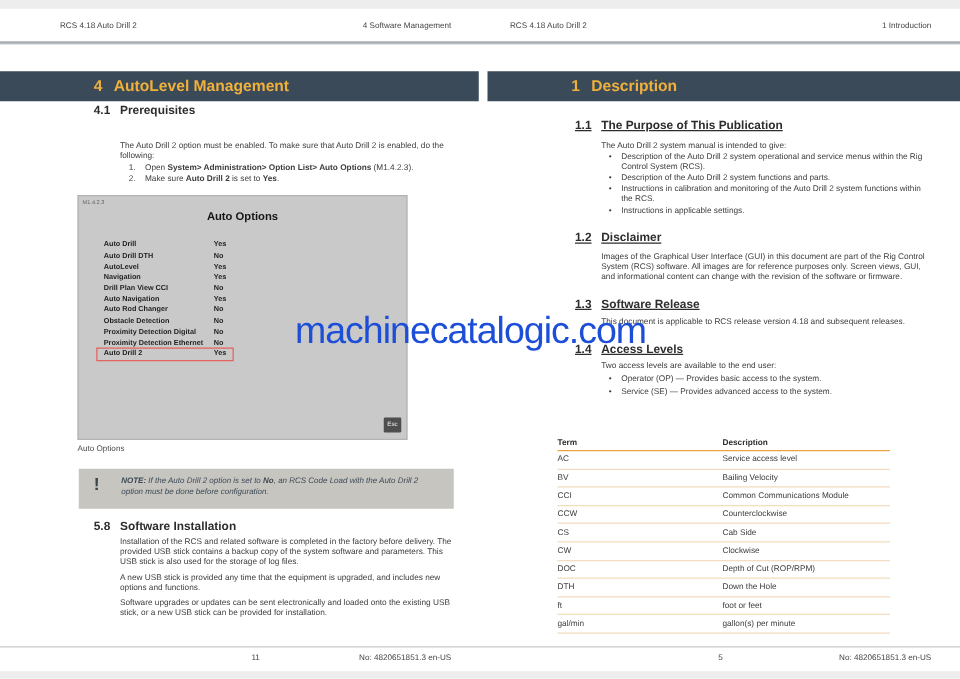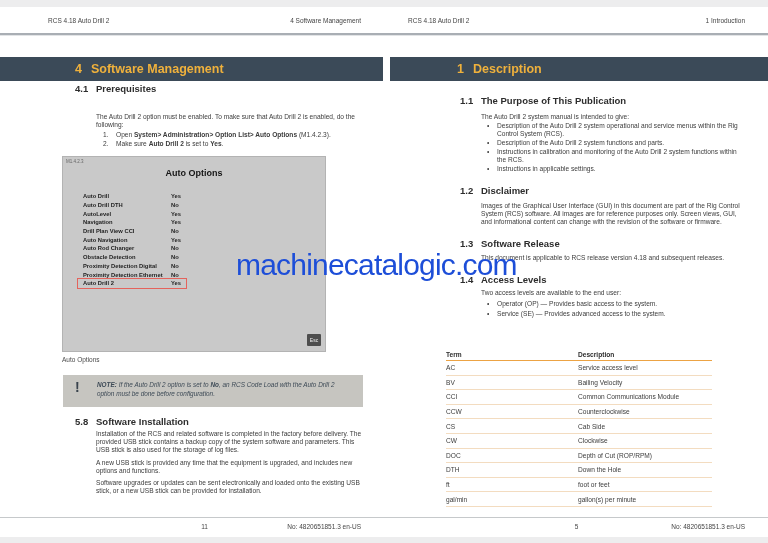--- a/index.html
+++ b/index.html
@@ -20,21 +20,21 @@
   #page-right .rh{left:24px;width:337px;}
 
   .bar{position:absolute;top:57px;height:24px;background:#3b4a58;color:#efb13c;font-weight:bold;
        font-size:12.5px;display:flex;align-items:center;box-sizing:border-box;}
   #page-left .bar{left:0;width:383px;padding-left:75px;}
   #page-right .bar{left:6px;width:378px;padding-left:67px;}
   .bar .num{margin-right:9px;}
 
   .sec{position:absolute;display:flex;font-weight:bold;font-size:9.5px;color:#2d2d2d;}
   #page-left .sec{left:75px;}
-  #page-right .sec{left:76px;}
+  #page-right .sec{left:76px;text-decoration:underline;}
   .sec .num{width:21px;flex:none;}
 
   .body-text{position:absolute;font-size:6.6px;line-height:8px;color:#3c3c3c;}
   #page-left .body-text{left:96px;width:267px;}
   #page-right .body-text{left:97px;width:265px;}
 
   .steps{position:absolute;left:103px;top:131px;width:262px;font-size:6.6px;line-height:8.3px;color:#3c3c3c;}
   .step{display:flex;margin-bottom:1px;}
   .step .stepnum{width:13px;flex:none;}
 
@@ -91,21 +91,21 @@
   <div class="frule"></div>
 
   <div class="page" id="page-left">
     <div class="rh">
       <span>RCS 4.18 Auto Drill 2</span>
       <span>4 Software Management</span>
     </div>
 
     <div class="bar">
       <span class="num">4</span>
-      <span>Software Management</span>
+      <span>AutoLevel Management</span>
     </div>
 
     <div class="sec" style="top:83px;">
       <span class="num">4.1</span>
       <span>Prerequisites</span>
     </div>
 
     <div class="body-text" style="top:113px;">The Auto Drill 2 option must be enabled. To make sure that Auto Drill 2 is enabled, do the following:</div>
 
     <div class="steps">

